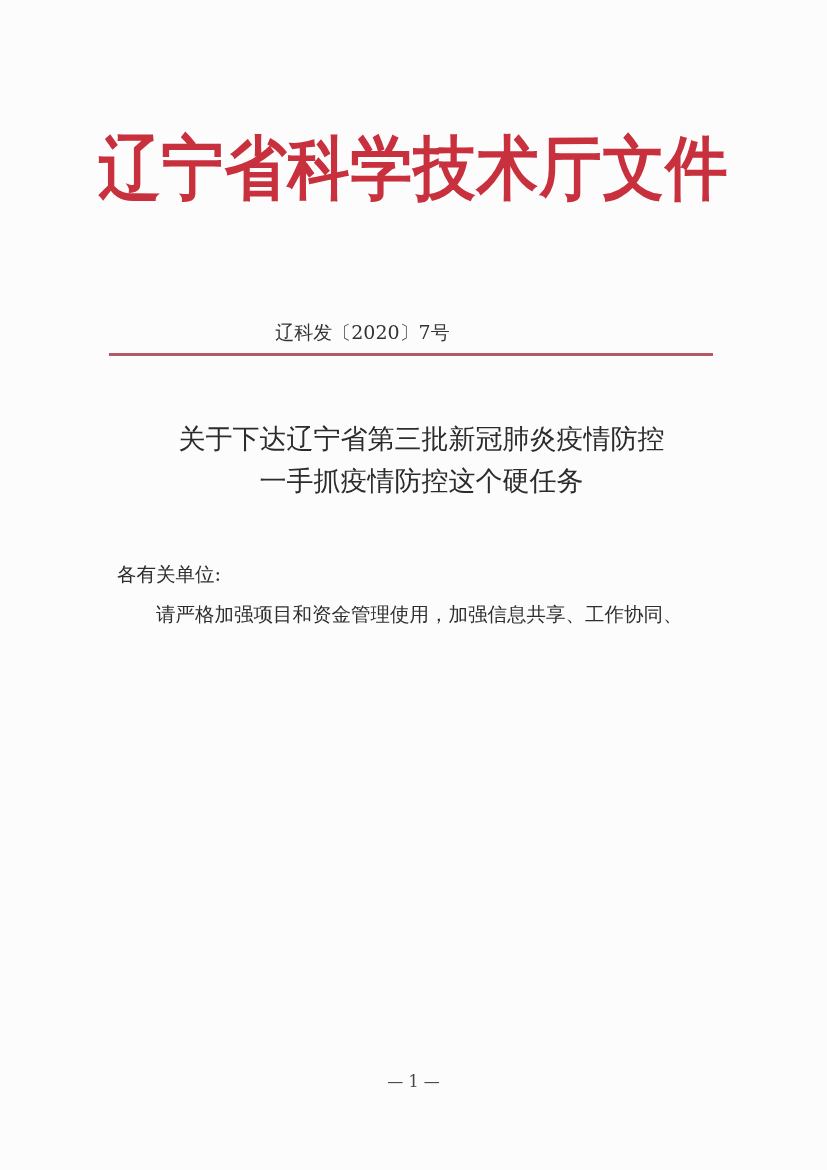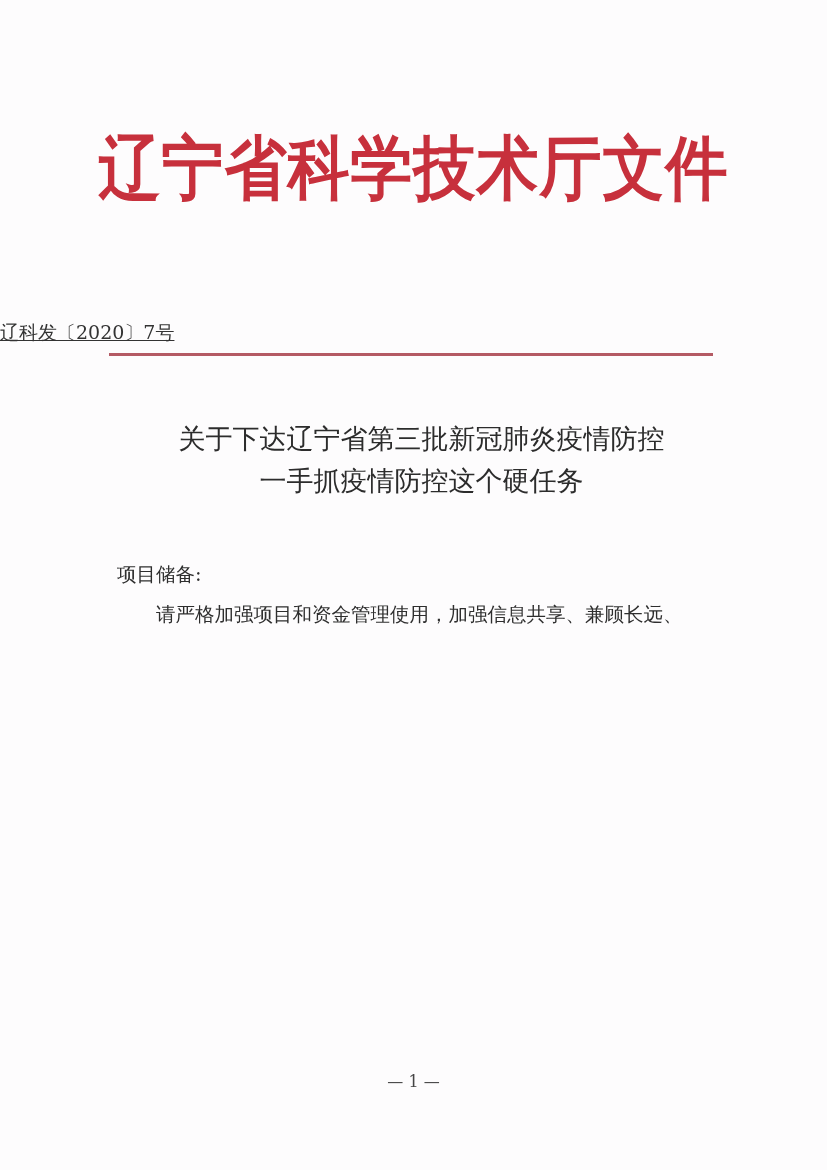--- a/index.html
+++ b/index.html
@@ -28,24 +28,24 @@
       color: #c7303c;
       line-height: 90px;
       transform: scaleY(1.12);
       transform-origin: center top;
     }
     .doc-number {
       position: absolute;
       left: 0;
       top: 317px;
       width: 725px;
+      text-align: center;
       font-size: 19px;
       color: #333;
       line-height: 30px;
-      text-decoration: underline;
     }
     .red-rule {
       position: absolute;
       left: 109px;
       top: 353px;
       width: 604px;
       height: 3px;
       background: #b45a64;
     }
     .title {
@@ -93,17 +93,17 @@
 <div class="doc-number">辽科发〔2020〕7号</div>
 
 <div class="red-rule"></div>
 
 <div class="title">
   <div>关于下达辽宁省第三批新冠肺炎疫情防控</div>
   <div>一手抓疫情防控这个硬任务</div>
 </div>
 
 <div class="body-text">
-  <p class="salutation">项目储备:</p>
-  <p class="para">请严格加强项目和资金管理使用，加强信息共享、兼顾长远、</p>
+  <p class="salutation">各有关单位:</p>
+  <p class="para">请严格加强项目和资金管理使用，加强信息共享、工作协同、</p>
 </div>
 
 <div class="page-number">— 1 —</div>
 
 </body></html>

